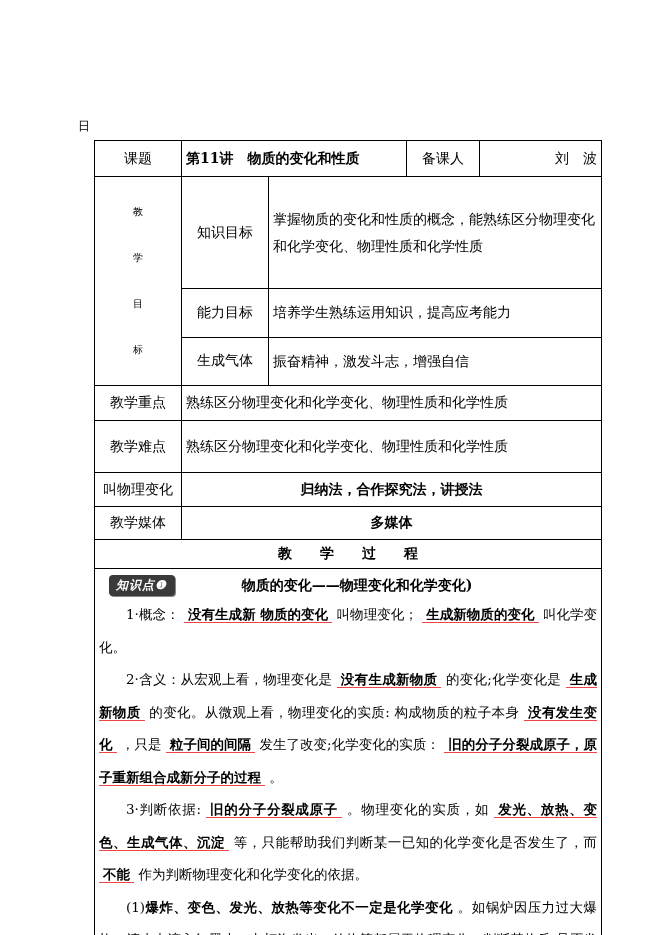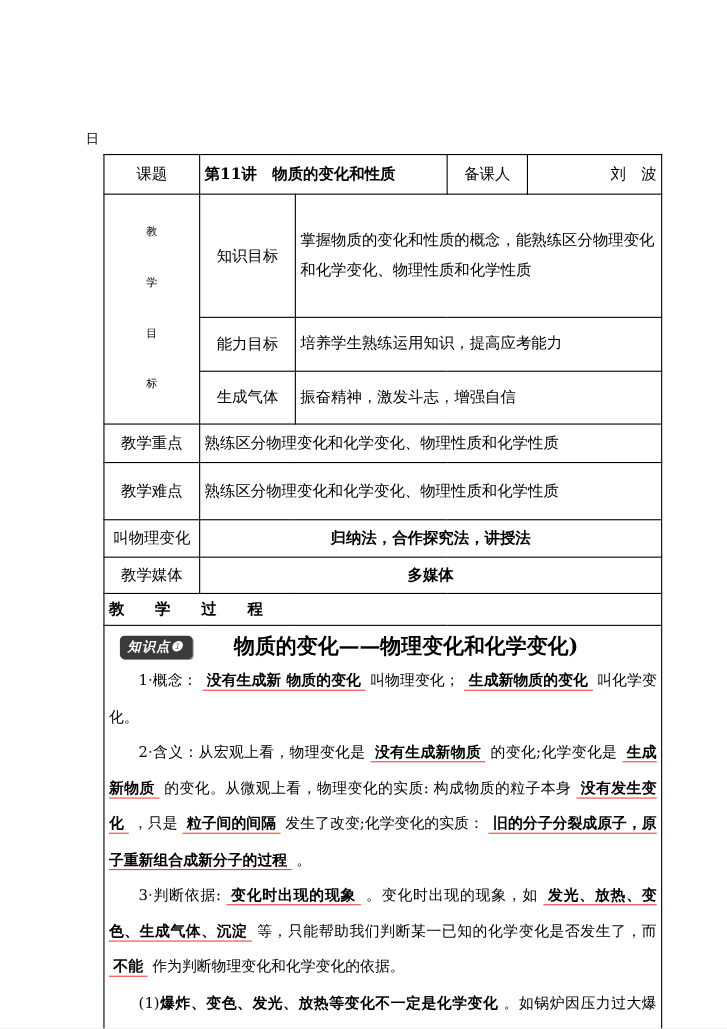--- a/index.html
+++ b/index.html
@@ -57,21 +57,21 @@
     padding: 2px 4px;
     vertical-align: middle;
   }
   td.lbl { text-align: center; font-size: 15px; }
   td.topic-cell { font-weight: bold; font-size: 15px; padding-left: 10px; }
   td.name-cell { text-align: right; font-size: 15px; }
   td.goal-content { padding-left: 8px; line-height: 27px; }
   td.row-left { padding-left: 20px; }
   td.row-center { text-align: center; font-weight: bold; }
   td.process-cell {
-    text-align: left;
+    text-align: center;
     font-weight: bold;
     font-size: 17px;
   }
   .vertical-label {
     width: 1.1em;
     margin: 10px auto;
     word-break: break-all;
     line-height: 46px;
     text-align: center;
     font-size: 10px;
@@ -94,22 +94,22 @@
     font-weight: bold;
     font-style: italic;
     font-size: 12px;
     padding: 2px 8px 2px 7px;
     border-radius: 4px;
     box-shadow: 1px 1px 0 #888;
     letter-spacing: 1px;
   }
   .kp-heading {
     font-weight: bold;
-    font-size: 19px;
-    margin-left: 38px;
+    font-size: 14px;
+    margin-left: 67px;
   }
   .para {
     font-size: 13.5px;
     line-height: 32.5px;
     text-align: justify;
     text-indent: 2em;
   }
   .blank {
     font-weight: bold;
     border-bottom: 1px solid #ef4444;
@@ -181,21 +181,21 @@
     <tr style="height:398px">
       <td class="content-cell" colspan="5">
 
         <div class="kp-line">
           <span class="kp-badge"><span>知识点</span><span>❶</span></span>
           <span class="kp-heading">物质的变化——物理变化和化学变化)</span>
         </div>
 
         <div class="para"><span>1·概念： </span><span class="blank">没有生成新 物质的变化</span><span> 叫物理变化； </span><span class="blank">生成新物质的变化</span><span> 叫化学变化。</span></div>
         <div class="para"><span>2·含义：从宏观上看，物理变化是 </span><span class="blank">没有生成新物质</span><span> 的变化;化学变化是 </span><span class="blank">生成新物质</span><span> 的变化。从微观上看，物理变化的实质: 构成物质的粒子本身 </span><span class="blank">没有发生变化</span><span> ，只是 </span><span class="blank">粒子间的间隔</span><span> 发生了改变;化学变化的实质： </span><span class="blank">旧的分子分裂成原子，原子重新组合成新分子的过程</span><span> 。</span></div>
-        <div class="para"><span>3·判断依据: </span><span class="blank">变化时出现的现象</span><span> 。变化时出现的现象，如 </span><span class="blank">发光、放热、变色、生成气体、沉淀</span><span> 等，只能帮助我们判断某一已知的化学变化是否发生了，而 </span><span class="blank">不能</span><span> 作为判断物理变化和化学变化的依据。</span></div>
+        <div class="para"><span>3·判断依据: </span><span class="blank">旧的分子分裂成原子</span><span> 。物理变化的实质，如 </span><span class="blank">发光、放热、变色、生成气体、沉淀</span><span> 等，只能帮助我们判断某一已知的化学变化是否发生了，而 </span><span class="blank">不能</span><span> 作为判断物理变化和化学变化的依据。</span></div>
         <div class="para"><span>(1)</span><span class="bold">爆炸、变色、发光、放热等变化不一定是化学变化</span><span> 。如锅炉因压力过大爆炸，清水中滴入红墨水，电灯泡发光、放热等都属于物理变化。判断某物质 是否发生化学变化的依据：</span></div>
 
       </td>
     </tr>
   </tbody>
     </table>
 
 </div>
 
 </body></html>

